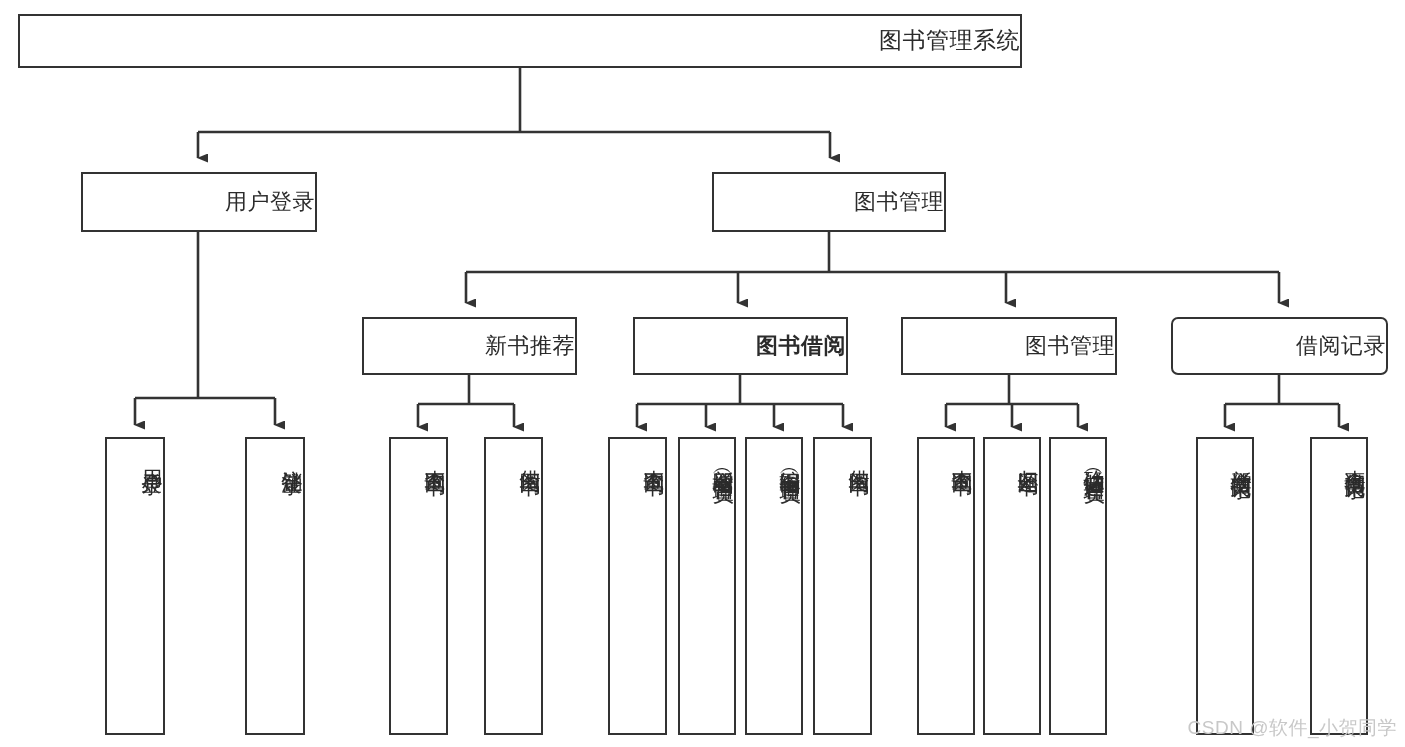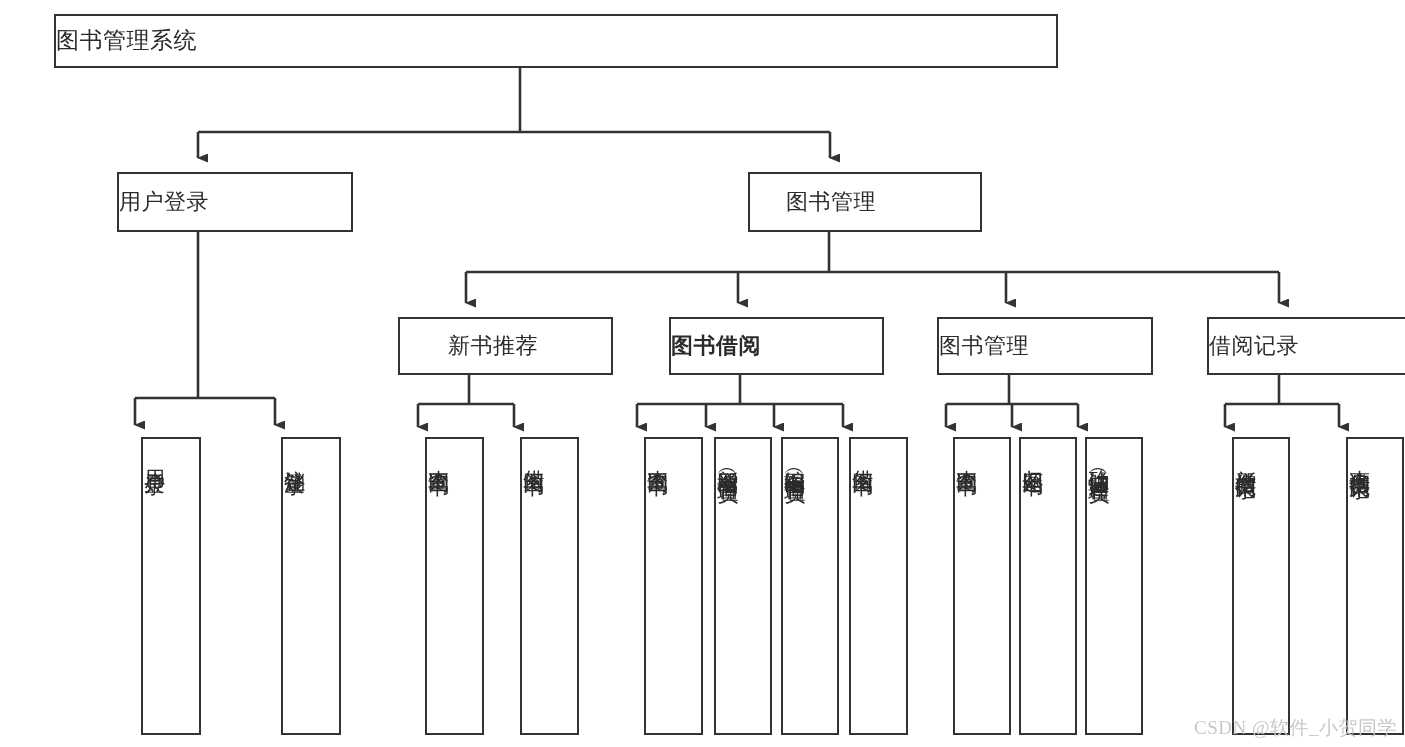--- a/index.html
+++ b/index.html
@@ -24,24 +24,23 @@
     width: 1405px;
     height: 747px;
   }
   .node {
     position: absolute;
     box-sizing: border-box;
     background: #ffffff;
     border: 2.2px solid #333333;
     display: flex;
     align-items: center;
-    justify-content: flex-start;
+    justify-content: flex-end;
     color: #2b2b2b;
     z-index: 3;
-    margin-left: 36px;
   }
   .node .label {
     display: block;
     text-align: center;
     line-height: 1.18;
     letter-spacing: 0.5px;
     color: #2b2b2b;
   }
   .node.horiz .label {
     font-size: 22px;
@@ -63,21 +62,21 @@
   }
   .watermark {
     position: absolute;
     right: 8px;
     bottom: 6px;
     font-size: 19px;
     color: #c8c8c8;
     letter-spacing: 0.5px;
     z-index: 5;
     white-space: nowrap;
-    font-family: Liberation Serif, serif;
+    font-family: Liberation Sans, sans-serif;
   }
 </style>
 </head>
 <body>
 
 <div id="canvas">
 
   <svg class="diagram-svg" viewBox="0 0 1405 747" xmlns="http://www.w3.org/2000/svg">
     <defs>
       <marker id="arrowHead" markerWidth="9" markerHeight="11" refX="4.5" refY="10" orient="auto" markerUnits="userSpaceOnUse">
@@ -143,21 +142,21 @@
 
   <div class="node horiz" style="left:362px; top:317px; width:215px; height:58px;padding-left:48px;">
     <span class="label">新书推荐</span>
   </div>
   <div class="node horiz" style="left:633px; top:317px; width:215px; height:58px;font-weight:bold;">
     <span class="label">图书借阅</span>
   </div>
   <div class="node horiz" style="left:901px; top:317px; width:216px; height:58px;">
     <span class="label">图书管理</span>
   </div>
-  <div class="node horiz" style="left:1171px; top:317px; width:217px; height:58px;">
+  <div class="node horiz" style="left:1171px; top:317px; width:217px; height:58px;border-radius:7px;">
     <span class="label">借阅记录</span>
   </div>
 
   <div class="node vert" style="left:105px; top:437px; width:60px; height:298px;">
     <span class="label">用户登录</span>
   </div>
   <div class="node vert" style="left:245px; top:437px; width:60px; height:298px;">
     <span class="label">注销登录</span>
   </div>
 

